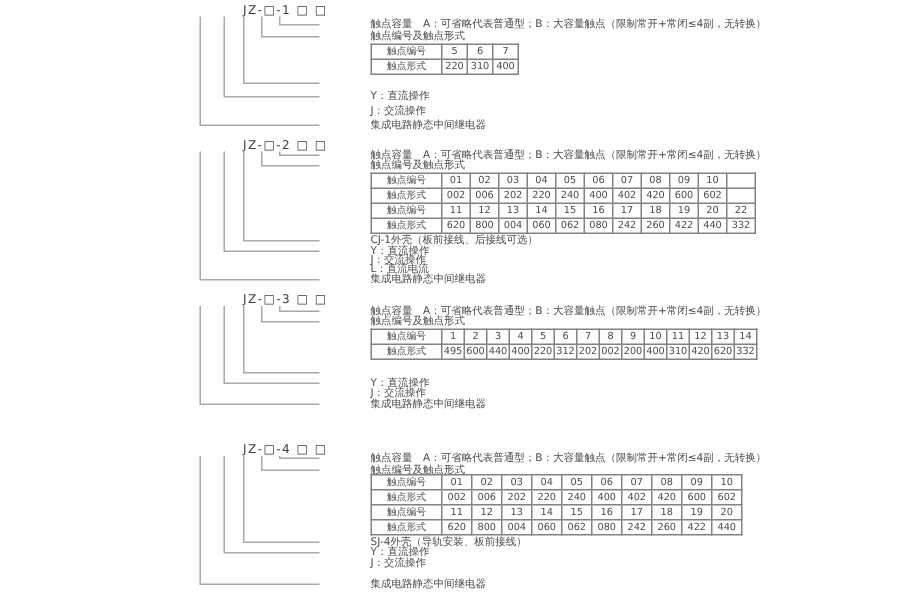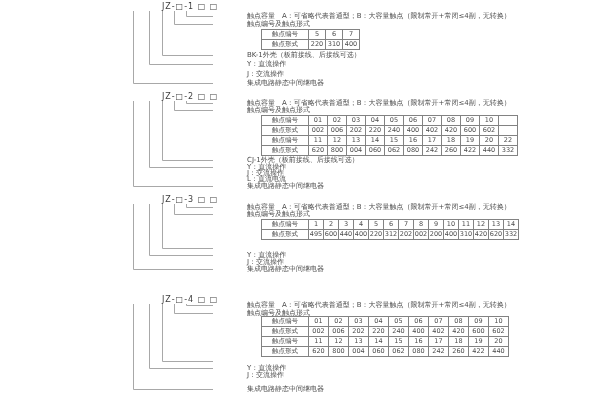--- a/index.html
+++ b/index.html
@@ -19,21 +19,21 @@
     position:absolute;left:130px;font-size:8px;letter-spacing:1px;
     color:var(--title_text);white-space:nowrap;line-height:9px;
   }
   .lbl{
     position:absolute;left:215px;font-size:7px;line-height:10px;
     color:var(--text);white-space:nowrap;
   }
   .lines{position:absolute;left:0;top:0;}
   .lines path{stroke:var(--line);stroke-width:1;fill:none;}
   table.ctable{
-    position:absolute;left:229px;border-collapse:collapse;
+    position:absolute;left:215px;border-collapse:collapse;
     background:var(--background);
   }
   table.ctable td{
     border:1px solid var(--table_border);
     font-size:6.5px;line-height:1;color:var(--text);
     height:9px;padding:0;text-align:center;white-space:nowrap;overflow:hidden;
   }
   table.ctable td:first-child{width:46px;}
   .t-s1 td{width:16px;}
   .t-s2 td{width:18px;}
@@ -85,21 +85,20 @@
             <td>7</td>
           </tr>
           <tr>
             <td>触点形式</td>
             <td>220</td>
             <td>310</td>
             <td>400</td>
           </tr>
         </tbody>
       </table>
-    <div class="lbl" style="top:50px">BK-1外壳（板前接线、后接线可选）</div>
     <div class="lbl" style="top:59px">Y：直流操作</div>
     <div class="lbl" style="top:69px">J：交流操作</div>
     <div class="lbl" style="top:78px">集成电路静态中间继电器</div>
   </div>
 
   <div class="section">
     <div class="model" style="top:92px">JZ-□-2 □ □</div>
     <div class="lbl" style="top:98px">触点容量　A：可省略代表普通型；B：大容量触点（限制常开+常闭≤4副，无转换）</div>
     <div class="lbl" style="top:105px">触点编号及触点形式</div>
     <table class="ctable t-s2" style="top:115px">
@@ -269,18 +268,19 @@
             <td>060</td>
             <td>062</td>
             <td>080</td>
             <td>242</td>
             <td>260</td>
             <td>422</td>
             <td>440</td>
           </tr>
         </tbody>
       </table>
+    <div class="lbl" style="top:356px">SJ-4外壳（导轨安装、板前接线）</div>
     <div class="lbl" style="top:363px">Y：直流操作</div>
     <div class="lbl" style="top:370px">J：交流操作</div>
     <div class="lbl" style="top:384px">集成电路静态中间继电器</div>
   </div>
 
 </div>
 
 </body></html>

